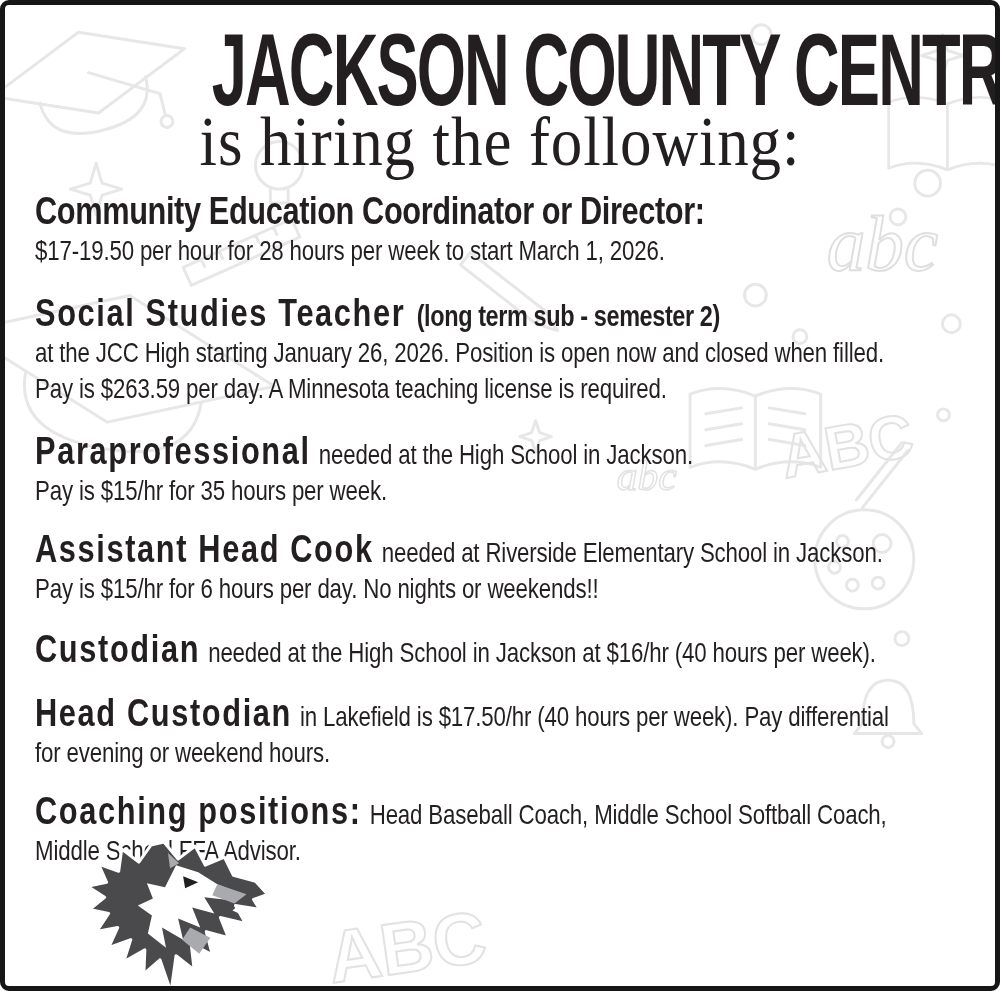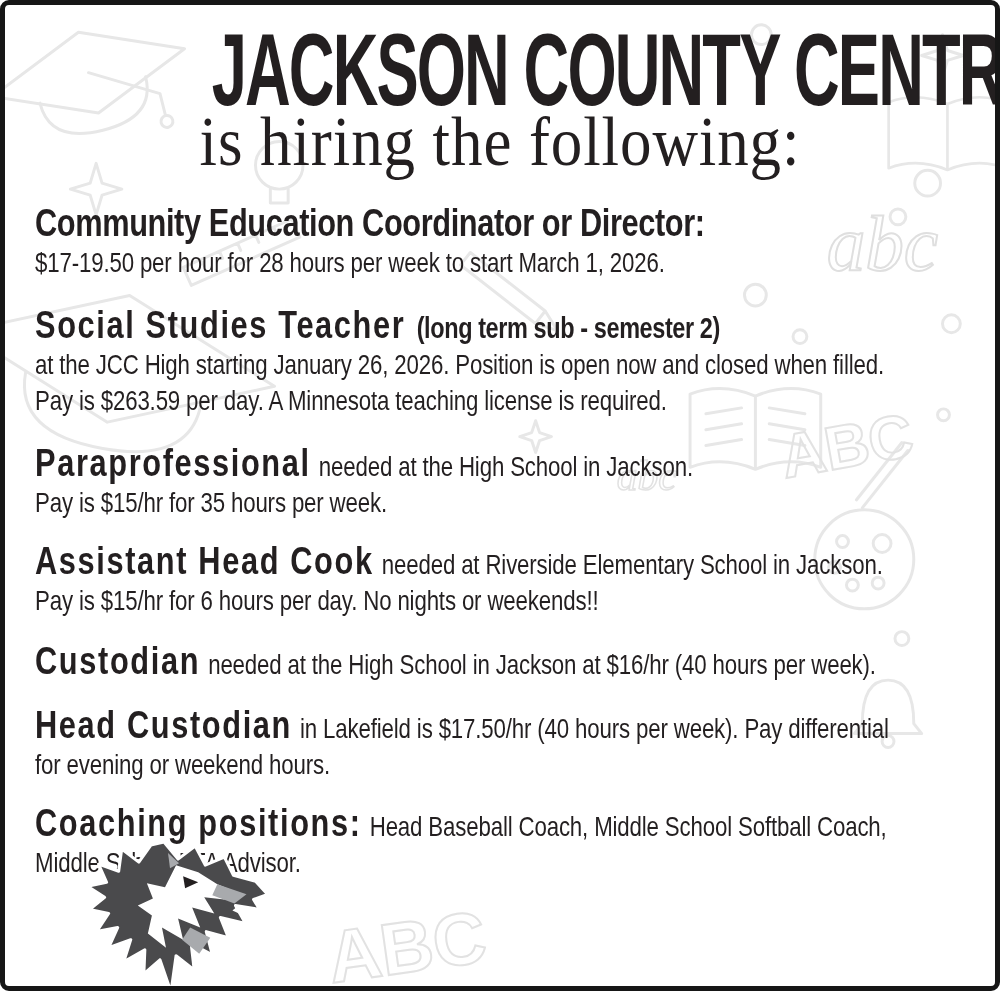--- a/index.html
+++ b/index.html
@@ -23,21 +23,21 @@
     margin:8px 0 0;font-size:102px;font-weight:700;line-height:1;
     letter-spacing:-3px;white-space:nowrap;text-align:center;
     transform:scaleX(0.62);color:var(--ink);
   }
   .subtitle{
     margin:-14px 0 0;font-family:"Liberation Serif",serif;font-weight:400;
     font-size:70px;line-height:1;letter-spacing:1px;white-space:nowrap;
     text-align:center;transform:scaleX(0.9);color:var(--ink);
   }
 
-  .jobs{margin-top:28px;}
+  .jobs{margin-top:16px;}
   .job{width:1160px;transform:scaleX(0.81);transform-origin:0 0;}
   .job .line{font-size:27.5px;line-height:36px;white-space:nowrap;letter-spacing:-0.2px;}
   .jtitle{font-weight:700;font-size:38px;letter-spacing:2px;margin-right:10px;}
   .jtitle-cond{font-weight:700;font-size:38px;letter-spacing:-0.5px;}
   .jnote{font-weight:700;font-size:29px;letter-spacing:-0.5px;margin-left:4px;}
   .mt1{margin-top:16px;} .mt2{margin-top:26px;} .mt3{margin-top:26px;}
   .mt4{margin-top:22px;} .mt5{margin-top:24px;} .mt6{margin-top:24px;} .mt7{margin-top:22px;}
 
   .banner-bar{
     position:absolute;left:253px;top:854px;width:684px;height:117px;

